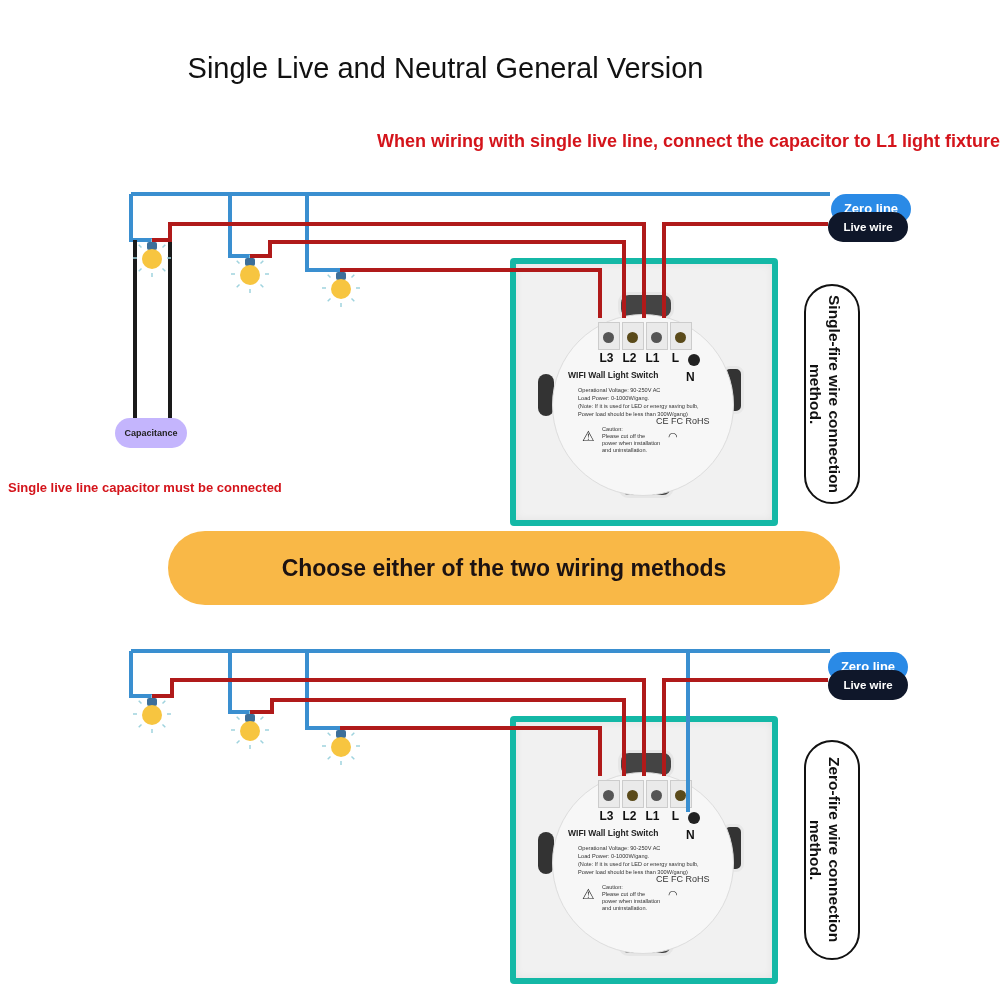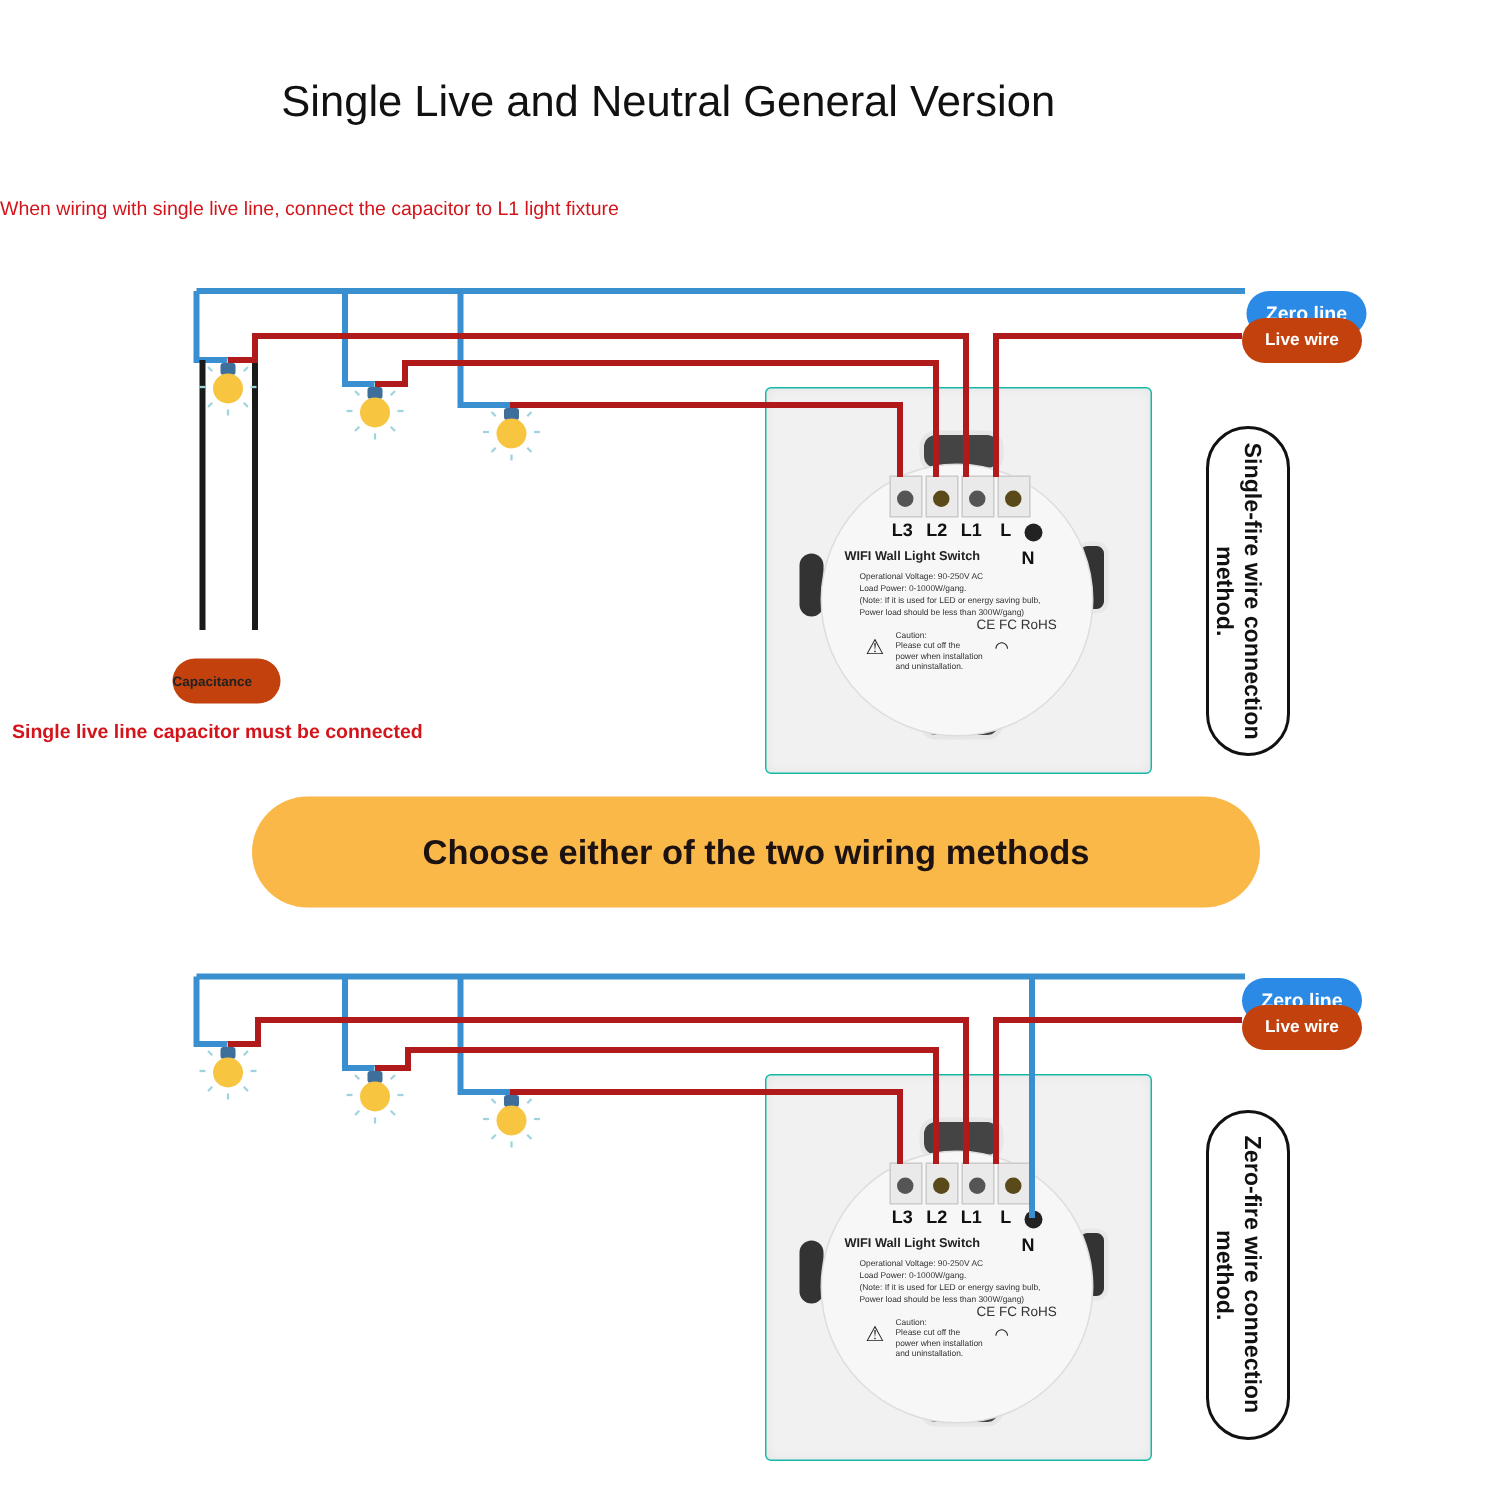--- a/index.html
+++ b/index.html
@@ -1,30 +1,30 @@
 <!DOCTYPE html>
 <html><head>
 <meta charset="utf-8">
 <style>
   html,body{margin:0;padding:0;background:#ffffff;}
   body{width:1000px;height:1000px;position:relative;overflow:hidden;font-family:"Liberation Sans",sans-serif;}
   .abs{position:absolute;}
   .title{left:0;top:52px;width:891px;text-align:center;font-size:29px;font-weight:normal;color:#111;}
-  .subtitle{left:0;top:131px;width:1000px;text-align:left;font-size:13px;font-weight:normal;color:#d4141b;}
+  .subtitle{left:0;top:131px;width:1000px;text-align:right;font-size:18px;font-weight:bold;color:#d4141b;}
   .pill-blue{background:#2a8ae6;color:#ffffff;border-radius:16px;font-weight:bold;text-align:center;margin-top:18px;}
-  .pill-red{background:#c2410c;color:#fff;border-radius:16px;font-weight:bold;text-align:center;}
+  .pill-red{background:#0f172a;color:#fff;border-radius:16px;font-weight:bold;text-align:center;}
   .legend-zero{width:80px;height:30px;line-height:30px;font-size:13px;}
   .legend-live{width:80px;height:30px;line-height:30px;font-size:11.5px;}
   .method-box{width:52px;border:2.5px solid #111;border-radius:28px;background:#fff;}
   .method-text{writing-mode:vertical-rl;font-weight:bold;font-size:15.5px;color:#111;line-height:19px;padding:8px 0;text-align:center;}
   .choose{left:168px;top:531px;width:672px;height:74px;border-radius:37px;background:#f9b847;text-align:center;line-height:74px;font-size:23px;font-weight:bold;color:#1c1212;}
-  .cap{left:115px;top:439px;width:72px;height:30px;border-radius:15px;background:#c2410c;line-height:30px;font-size:9px;font-weight:bold;color:#222;}
+  .cap{left:115px;top:418px;width:72px;height:30px;border-radius:15px;background:#c4b5fd;text-align:center;line-height:30px;font-size:9px;font-weight:bold;color:#222;}
   .warn{left:8px;top:480px;font-size:13px;font-weight:bold;color:#d4141b;}
   svg.wires{position:absolute;left:0;top:0;}
-  .device{position:absolute;width:256px;height:256px;background:#f1f1f1;border:1px solid #14b8a6;border-radius:4px;box-shadow:inset 0 0 8px rgba(0,0,0,0.06);}
+  .device{position:absolute;width:256px;height:256px;background:#f1f1f1;border:6px solid #14b8a6;border-radius:4px;box-shadow:inset 0 0 8px rgba(0,0,0,0.06);}
   .device .disc{position:absolute;left:36px;top:50px;width:180px;height:180px;border-radius:50%;background:#f7f7f7;border:1px solid #ddd;}
   .device .slot-top{position:absolute;left:102px;top:28px;width:50px;height:22px;border-radius:11px;background:#444;border:3px solid #e6e6e6;}
   .device .slot-bottom{position:absolute;left:102px;top:206px;width:50px;height:22px;border-radius:11px;background:#444;border:3px solid #e6e6e6;}
   .device .slot-left{position:absolute;left:22px;top:110px;width:16px;height:42px;border-radius:8px;background:#333;}
   .device .slot-right{position:absolute;left:206px;top:102px;width:16px;height:42px;border-radius:8px;background:#333;border:3px solid #e8e8e8;}
   .device .terms{position:absolute;left:82px;top:58px;display:flex;gap:2px;}
   .device .term{width:20px;height:26px;background:#eaeaea;border:1px solid #ccc;position:relative;}
   .device .term .screw{position:absolute;left:4px;top:9px;width:11px;height:11px;border-radius:50%;background:#5a4a1a;}
   .device .term .screw.silver{background:#555;}
   .device .tlabels{position:absolute;left:80px;top:87px;display:flex;gap:2px;font-weight:bold;font-size:12px;color:#111;}

